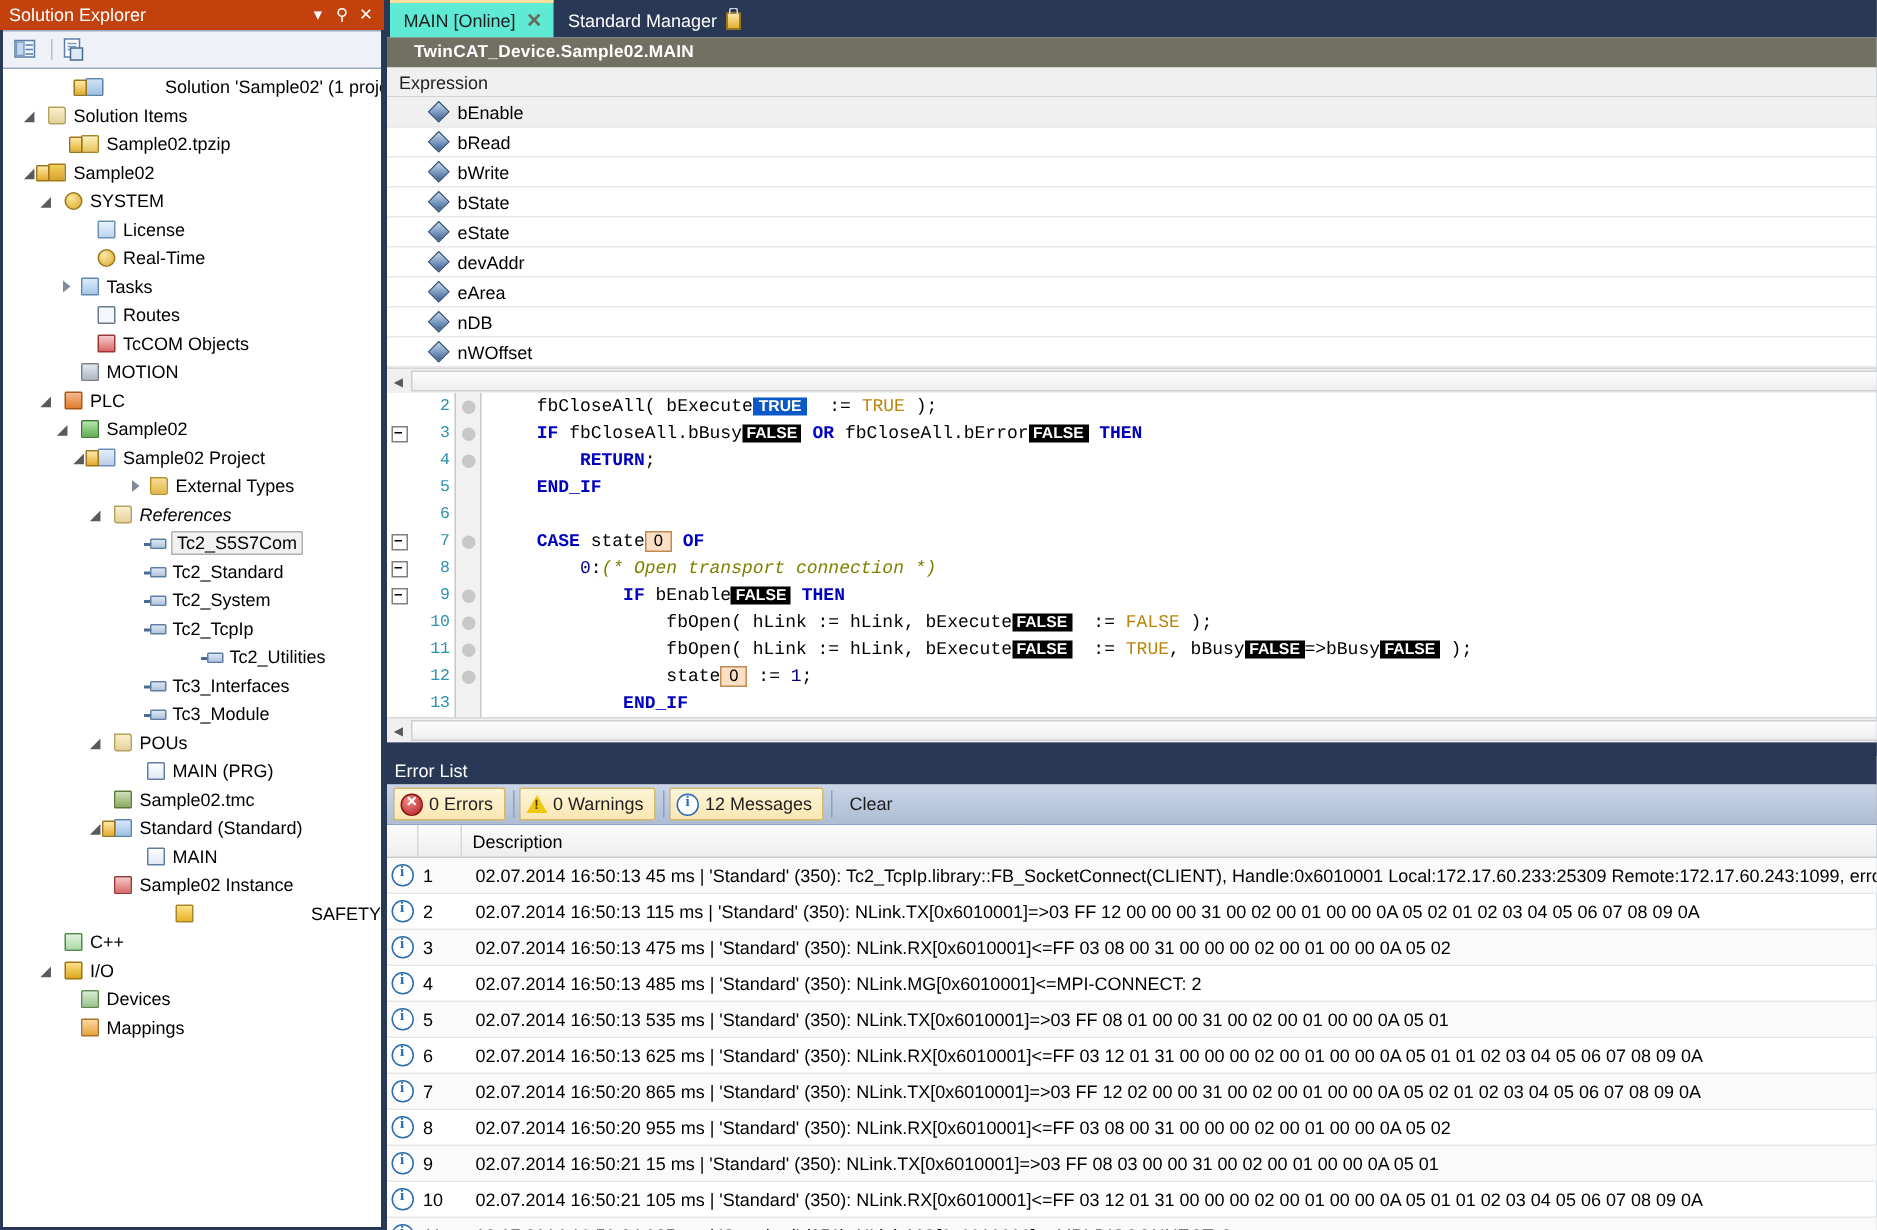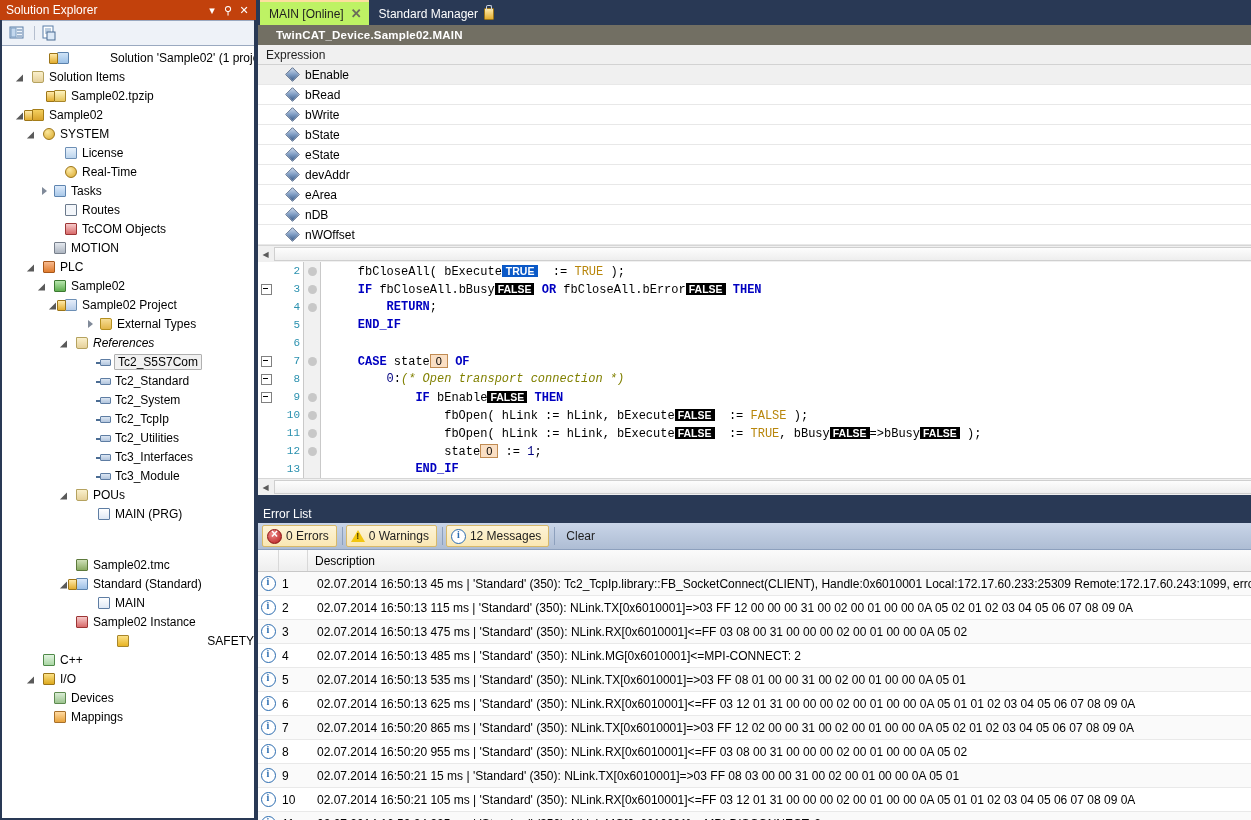--- a/index.html
+++ b/index.html
@@ -201,21 +201,21 @@
   .tab {
     height: 22px;
     display: flex;
     align-items: center;
     padding: 0 7px 0 9px;
     font-size: 12px;
     color: #ffffff;
     margin-right: 1px;
   }
   .tab.active {
-    background: #bef264;
+    background: #5eead4;
     color: #1e1e1e;
     border-top: 2px solid #fcdf9f;
     height: 23px;
     padding-top: 0;
   }
   .tab .closex {
     margin-left: 7px;
     font-size: 13px;
     color: #6b6b5a;
     font-weight: bold;
@@ -675,21 +675,21 @@
           <span class="tlabel">Tc2_System</span>
         </div>
         <div class="tree-row" style="padding-left: 81px;">
           <span class="twisty "></span>
           <span class="ticon">
             <span class="ic-lib-stub"></span>
             <span class="ic-lib"></span>
           </span>
           <span class="tlabel">Tc2_TcpIp</span>
         </div>
-        <div class="tree-row" style="padding-left: 81px; text-align: center;">
+        <div class="tree-row" style="padding-left: 119px; text-align: center;">
           <span class="twisty "></span>
           <span class="ticon">
             <span class="ic-lib-stub"></span>
             <span class="ic-lib"></span>
           </span>
           <span class="tlabel">Tc2_Utilities</span>
         </div>
         <div class="tree-row" style="padding-left: 81px;">
           <span class="twisty "></span>
           <span class="ticon">
@@ -713,21 +713,21 @@
           </span>
           <span class="tlabel">POUs</span>
         </div>
         <div class="tree-row" style="padding-left: 81px;">
           <span class="twisty "></span>
           <span class="ticon">
             <span class="ic-base ic-prg"></span>
           </span>
           <span class="tlabel">MAIN (PRG)</span>
         </div>
-        <div class="tree-row" style="padding-left: 59px; margin-top: 32px;">
+        <div class="tree-row" style="padding-left: 59px;">
           <span class="twisty "></span>
           <span class="ticon">
             <span class="ic-base ic-tmc"></span>
           </span>
           <span class="tlabel">Sample02.tmc</span>
         </div>
         <div class="tree-row" style="padding-left: 59px;">
           <span class="twisty expanded"></span>
           <span class="ticon">
             <span class="ic-base ic-std"></span>

